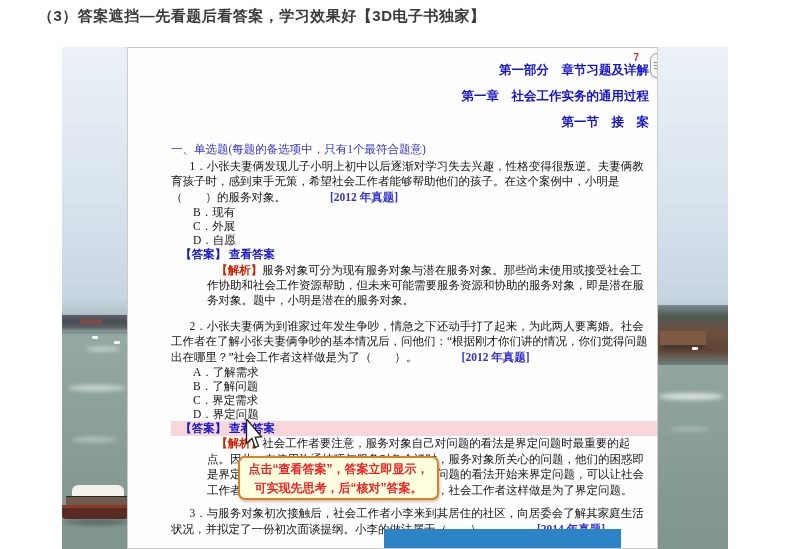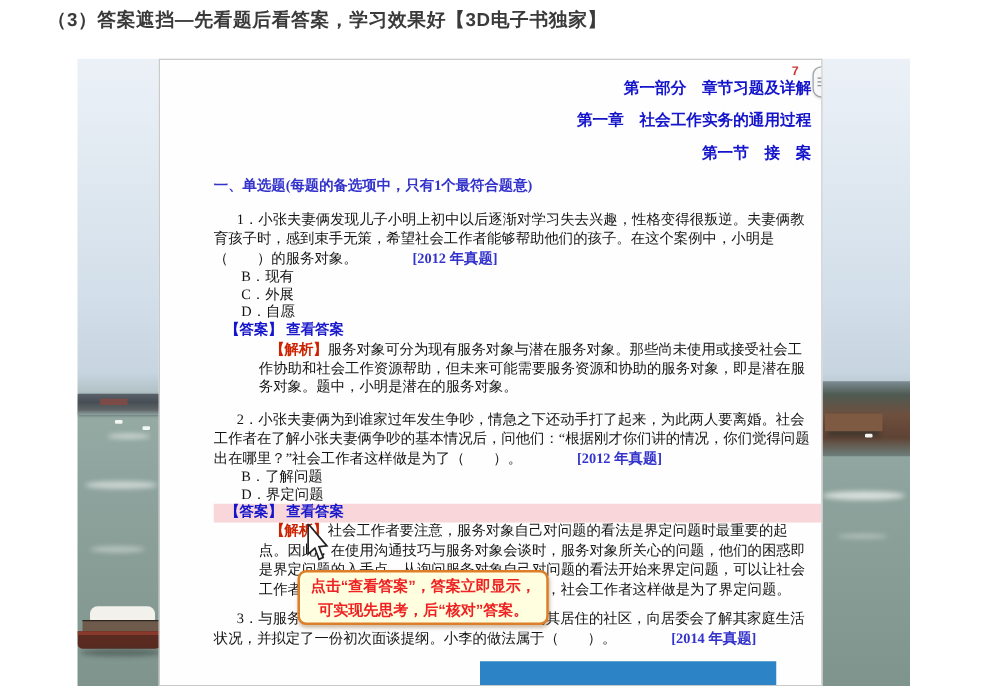--- a/index.html
+++ b/index.html
@@ -48,21 +48,21 @@
   .boat .shadow{position:absolute;left:2px;top:34px;width:66px;height:6px;background:rgba(50,60,58,.5);
     filter:blur(2px);border-radius:50%;}
 
   
   .page{position:absolute;left:127px;top:47px;width:531px;height:502px;background:#FEFEFE;
     border:1px solid #CACACA;overflow:hidden;color:#141414;}
   .content{padding:14px 8px 0 43px;font-size:11.5px;line-height:15.4px;}
   .doc-h{ text-align:right;font-weight:bold;color:var(--accent-blue);font-size:12.5px;
     line-height:16px;margin-bottom:10px;}
   .doc-h.last{margin-bottom:12px;}
-  .section-h{color:var(--tag-blue);font-weight:bold;line-height:15px;margin-bottom:12px;}
+  .section-h{color:var(--tag-blue);font-weight:normal;line-height:15px;margin-bottom:2px;}
   .stem{text-indent:1.6em;}
   .q{margin-top:10px;}
   .q3{margin-top:8px;}
   .opt{margin-left:22px;line-height:14px;}
   .ans-line{text-indent:.8em;font-weight:bold;}
   .ans-label{color:var(--accent-blue);}
   .ans-link{color:var(--link-blue);cursor:pointer;}
   .ans-line.highlighted{background:var(--pink-highlight);margin-right:-8px;}
   .analysis{text-indent:.8em;margin-left:36px;}
   .analysis .a-label{color:var(--label-red);font-weight:bold;}
@@ -135,21 +135,23 @@
         <div class="stem"><span>1．小张夫妻俩发现儿子小明上初中以后逐渐对学习失去兴趣，性格变得很叛逆。夫妻俩教育孩子时，感到束手无策，希望社会工作者能够帮助他们的孩子。在这个案例中，小明是（　　）的服务对象。</span><span class="tag">[2012 年真题]</span></div>
         <div class="opt">B．现有</div>
         <div class="opt">C．外展</div>
         <div class="opt">D．自愿</div>
         <div class="ans-line"><span class="ans-label">【答案】</span> <span class="ans-link">查看答案</span></div>
         <div class="analysis"><span class="a-label">【解析】</span><span>服务对象可分为现有服务对象与潜在服务对象。那些尚未使用或接受社会工作协助和社会工作资源帮助，但未来可能需要服务资源和协助的服务对象，即是潜在服务对象。题中，小明是潜在的服务对象。</span></div>
       </div>
 
       <div class="q">
         <div class="stem"><span>2．小张夫妻俩为到谁家过年发生争吵，情急之下还动手打了起来，为此两人要离婚。社会工作者在了解小张夫妻俩争吵的基本情况后，问他们：“根据刚才你们讲的情况，你们觉得问题出在哪里？”社会工作者这样做是为了（　　）。</span><span class="tag">[2012 年真题]</span></div>
+        <div class="opt">A．了解需求</div>
         <div class="opt">B．了解问题</div>
+        <div class="opt">C．界定需求</div>
         <div class="opt">D．界定问题</div>
         <div class="ans-line highlighted"><span class="ans-label">【答案】</span> <span class="ans-link">查看答案</span></div>
         <div class="analysis"><span class="a-label">【解析】</span><span>社会工作者要注意，服务对象自己对问题的看法是界定问题时最重要的起点。因此，在使用沟通技巧与服务对象会谈时，服务对象所关心的问题，他们的困惑即是界定问题的入手点。从询问服务对象自己对问题的看法开始来界定问题，可以让社会工作者了解服务对象希望改变的是什么。题中，社会工作者这样做是为了界定问题。</span></div>
       </div>
 
       <div class="q q3">
         <div class="stem"><span>3．与服务对象初次接触后，社会工作者小李来到其居住的社区，向居委会了解其家庭生活状况，并拟定了一份初次面谈提纲。小李的做法属于（　　）。</span><span class="tag">[2014 年真题]</span></div>
 
       </div>
     </div>

